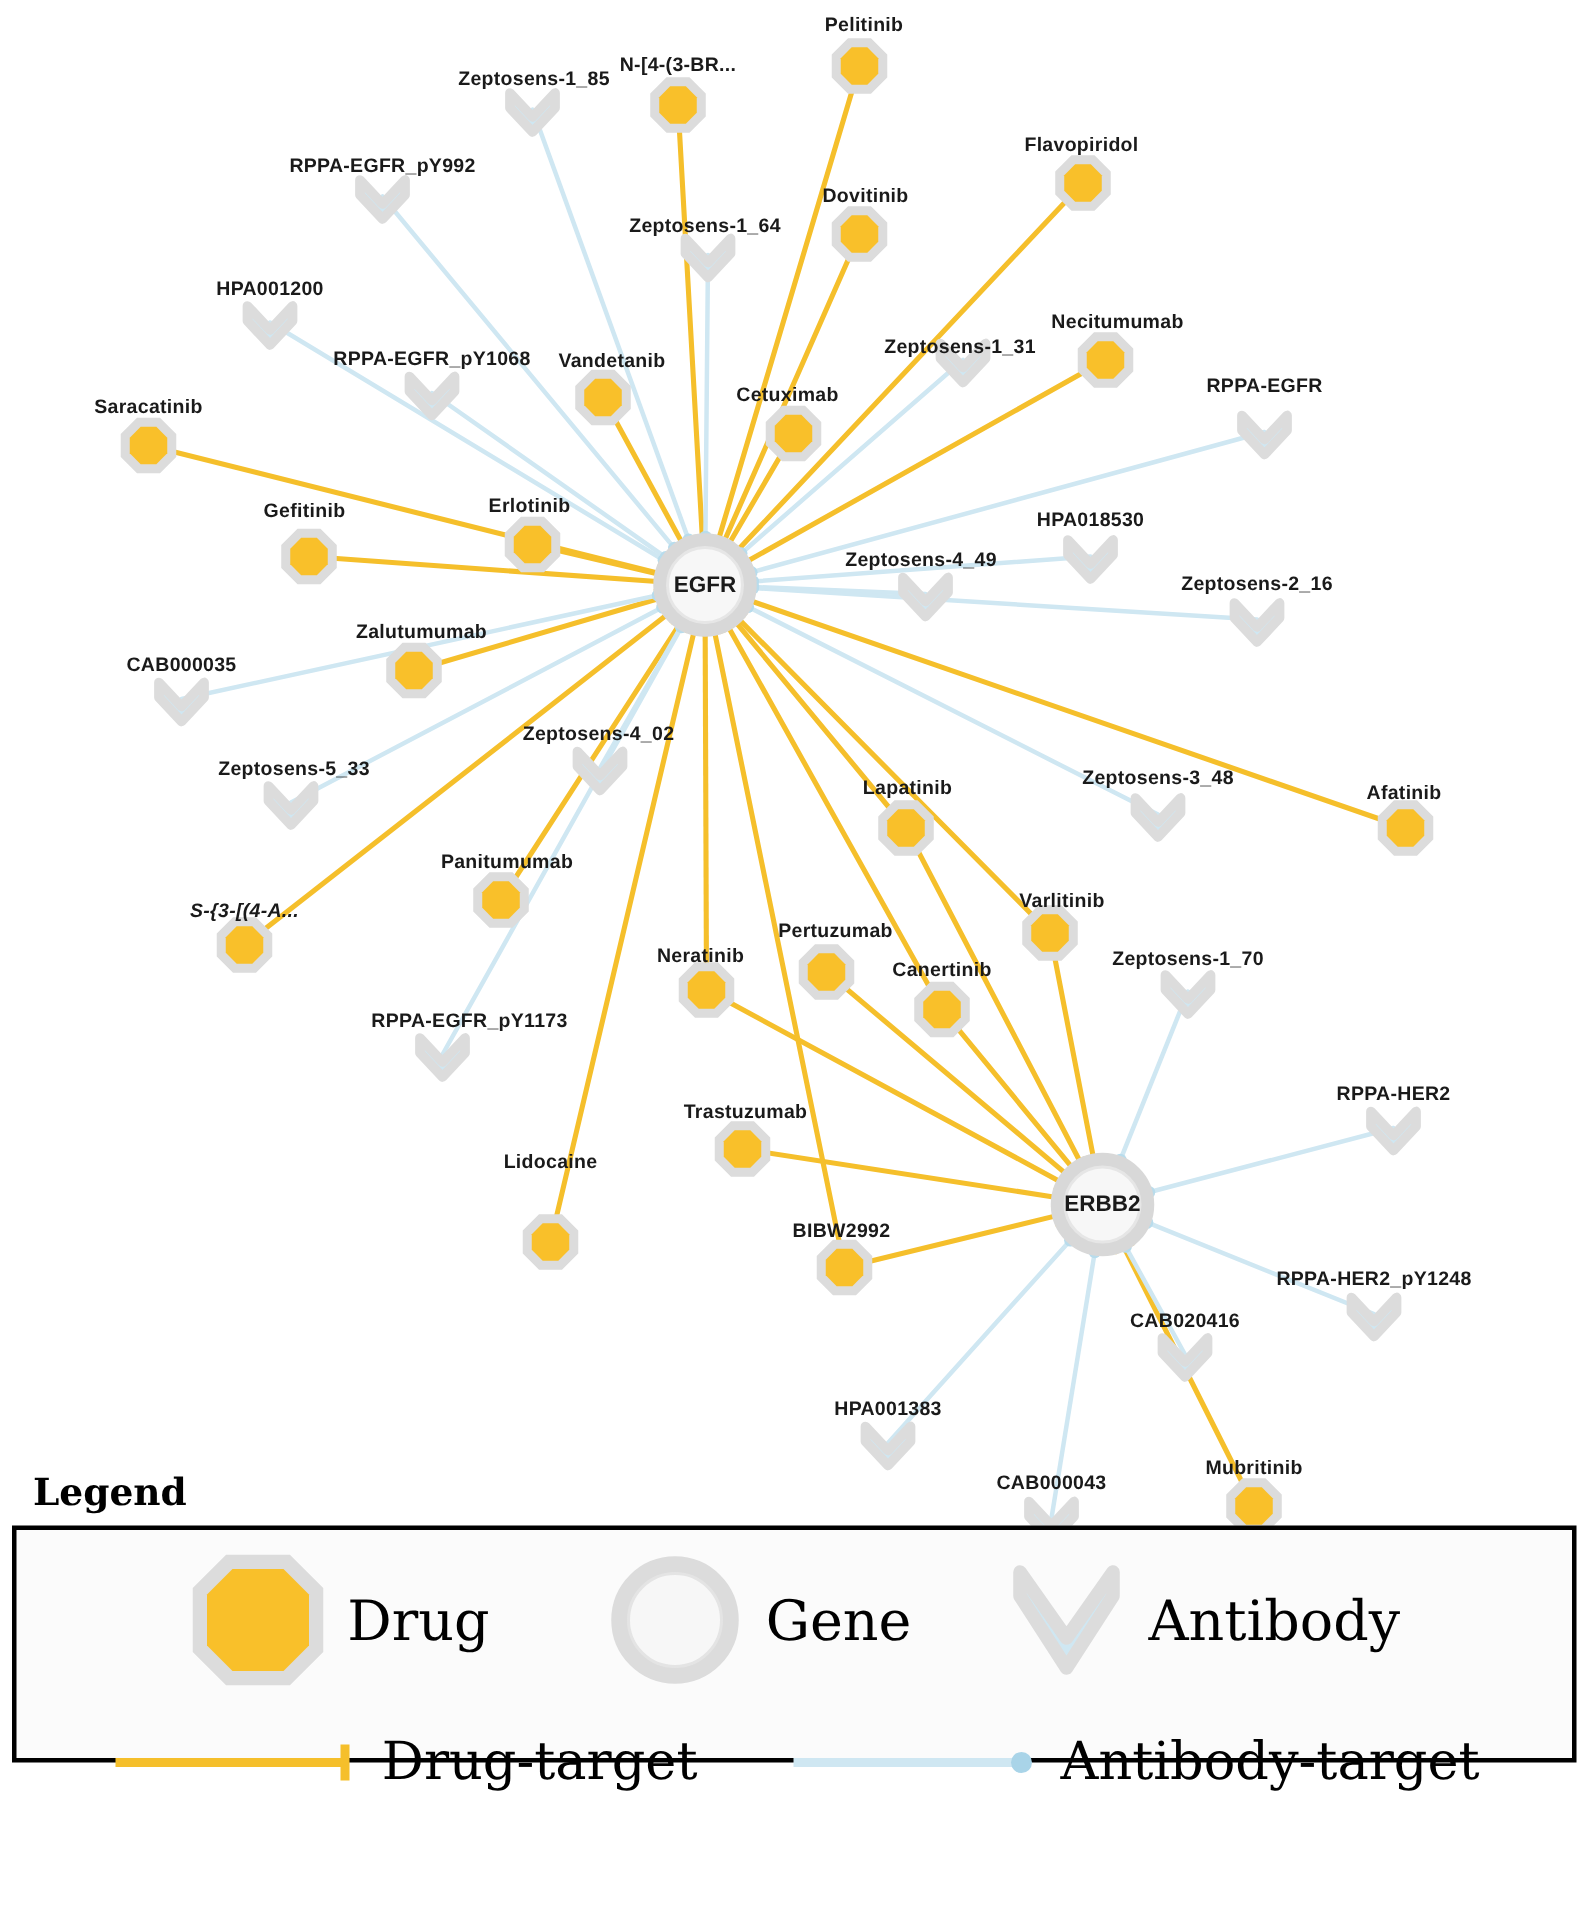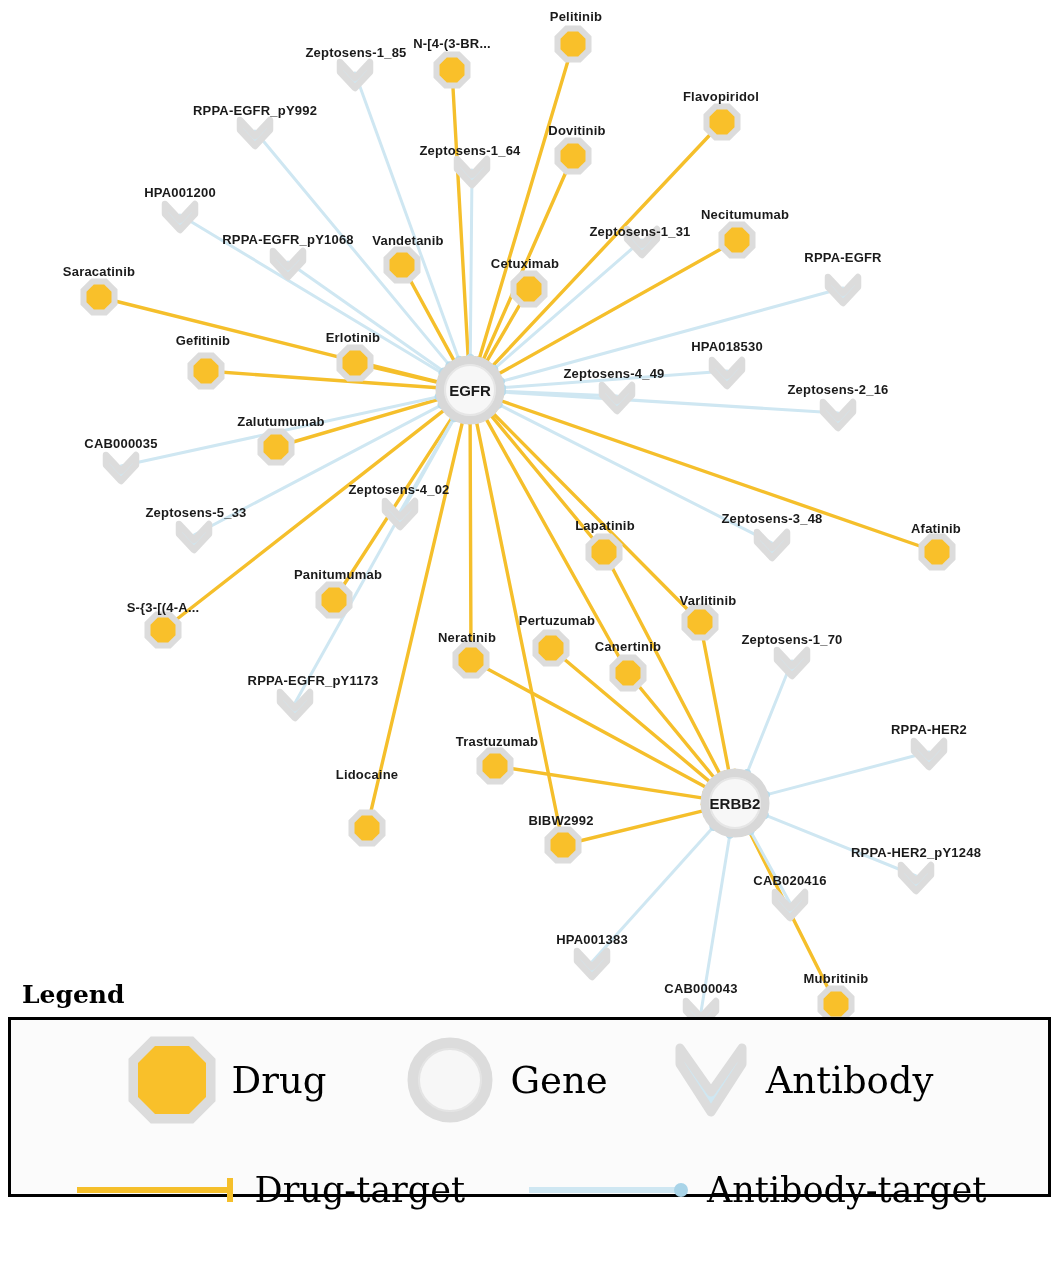--- a/index.html
+++ b/index.html
@@ -54,21 +54,21 @@
     font-family: "DejaVu Serif", "Liberation Serif", serif;
     font-size: 25px;
     font-weight: bold;
     color: #000;
     margin-left: 22px;
     margin-bottom: 8px;
   }
   #legend-box {
     margin: 0 8px 0 8px;
     border: 3px solid #000;
-    height: 180px;
+    height: 158px;
     background: #fbfbfb;
     position: relative;
     box-sizing: border-box;
   }
   .legend-row1 {
     display: flex;
     align-items: center;
     justify-content: center;
     height: 120px;
     gap: 0px;
@@ -78,21 +78,21 @@
     align-items: center;
   }
   .legend-item .lg-text {
     font-family: "DejaVu Serif", "Liberation Serif", serif;
     font-size: 37px;
     color: #000;
     margin-left: 14px;
   }
   .legend-row2 {
     display: flex;
-    align-items: flex-end;
+    align-items: center;
     justify-content: center;
     height: 70px;
     gap: 60px;
   }
   .legend-row2 .lg-text {
     font-family: "DejaVu Serif", "Liberation Serif", serif;
     font-size: 35px;
     color: #000;
     margin-left: 12px;
   }
@@ -289,21 +289,21 @@
       <div class="node-label" style="left: 408px; top: 240px;">Vandetanib</div>
       <div class="node-label" style="left: 525px; top: 263px;">Cetuximab</div>
       <div class="node-label" style="left: 99px; top: 271px;">Saracatinib</div>
       <div class="node-label" style="left: 353px; top: 337px;">Erlotinib</div>
       <div class="node-label" style="left: 203px; top: 340px;">Gefitinib</div>
       <div class="node-label" style="left: 281px; top: 421px;">Zalutumumab</div>
       <div class="node-label" style="left: 936px; top: 528px;">Afatinib</div>
       <div class="node-label" style="left: 605px; top: 525px;">Lapatinib</div>
       <div class="node-label" style="left: 708px; top: 600px;">Varlitinib</div>
       <div class="node-label" style="left: 338px; top: 574px;">Panitumumab</div>
-      <div class="node-label" style="left: 163px; top: 607px;">S-{3-[(4-A...</div>
+      <div class="node-label" style="left: 163px; top: 607px; font-style: italic;">S-{3-[(4-A...</div>
       <div class="node-label" style="left: 557px; top: 620px;">Pertuzumab</div>
       <div class="node-label" style="left: 628px; top: 646px;">Canertinib</div>
       <div class="node-label" style="left: 467px; top: 637px;">Neratinib</div>
       <div class="node-label" style="left: 497px; top: 741px;">Trastuzumab</div>
       <div class="node-label" style="left: 367px; top: 774px;">Lidocaine</div>
       <div class="node-label" style="left: 561px; top: 820px;">BIBW2992</div>
       <div class="node-label" style="left: 836px; top: 978px;">Mubritinib</div>
       <div class="node-label" style="left: 356px; top: 52px;">Zeptosens-1_85</div>
       <div class="node-label" style="left: 255px; top: 110px;">RPPA-EGFR_pY992</div>
       <div class="node-label" style="left: 470px; top: 150px;">Zeptosens-1_64</div>

